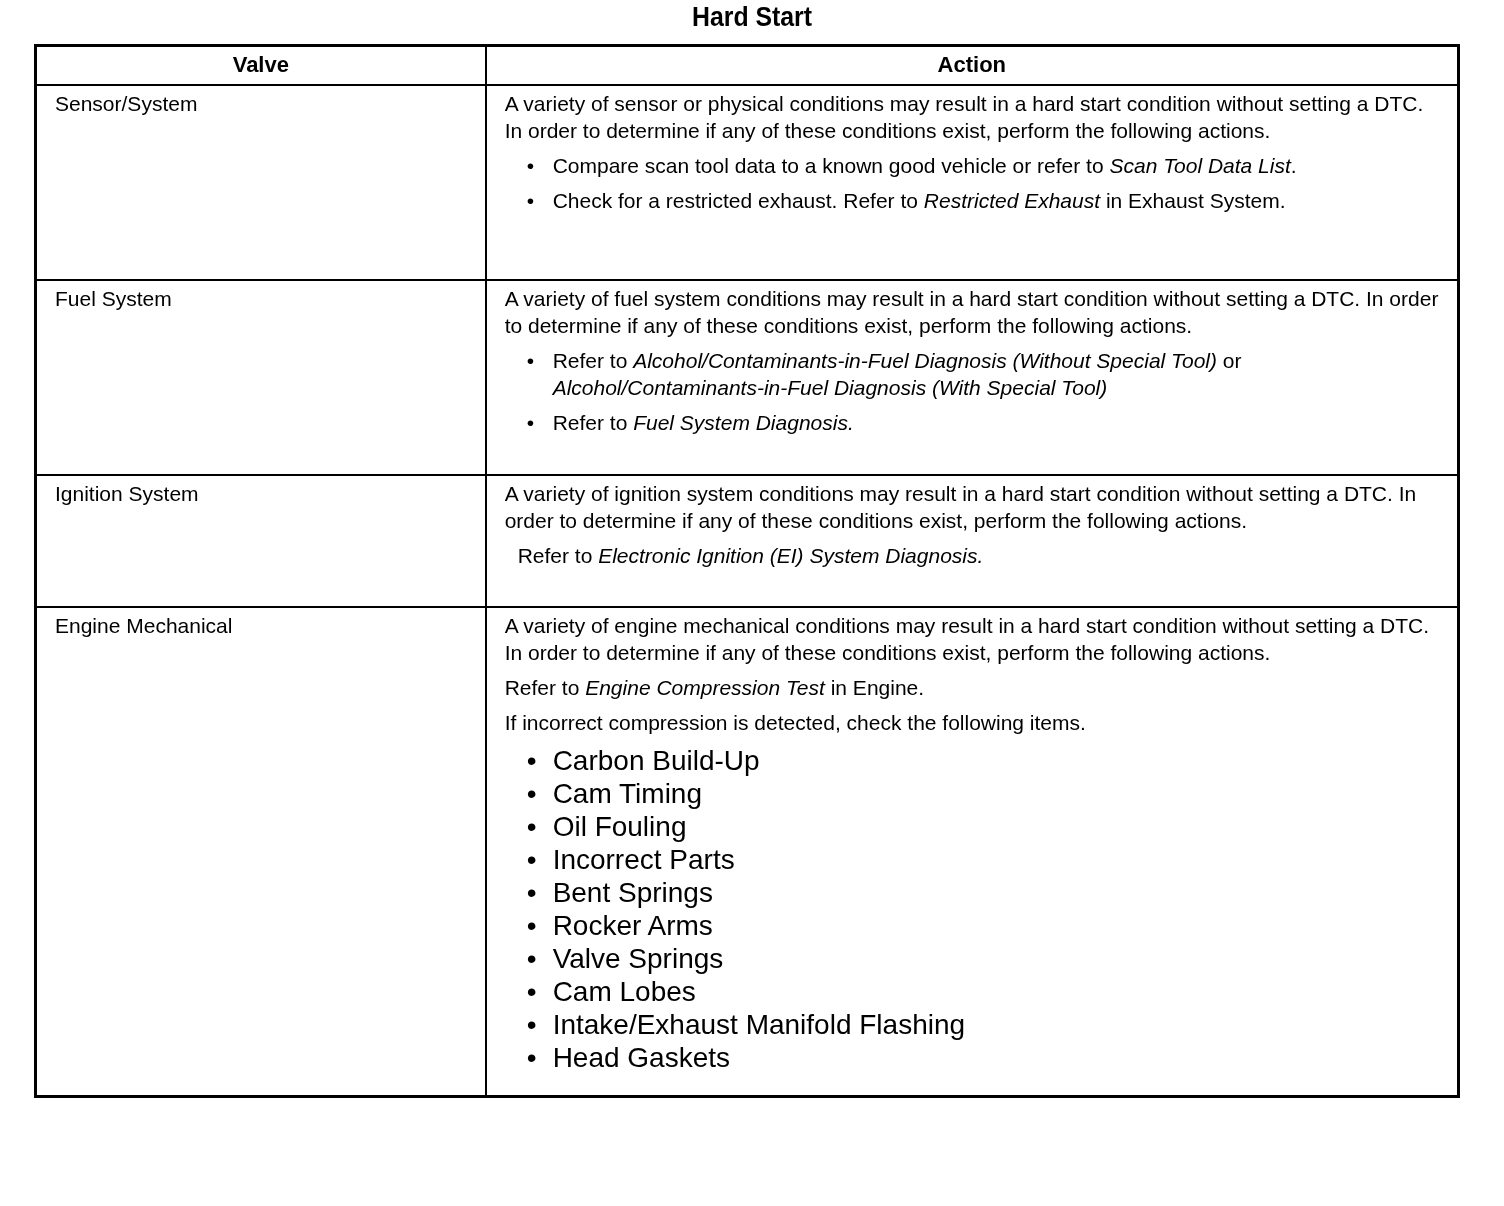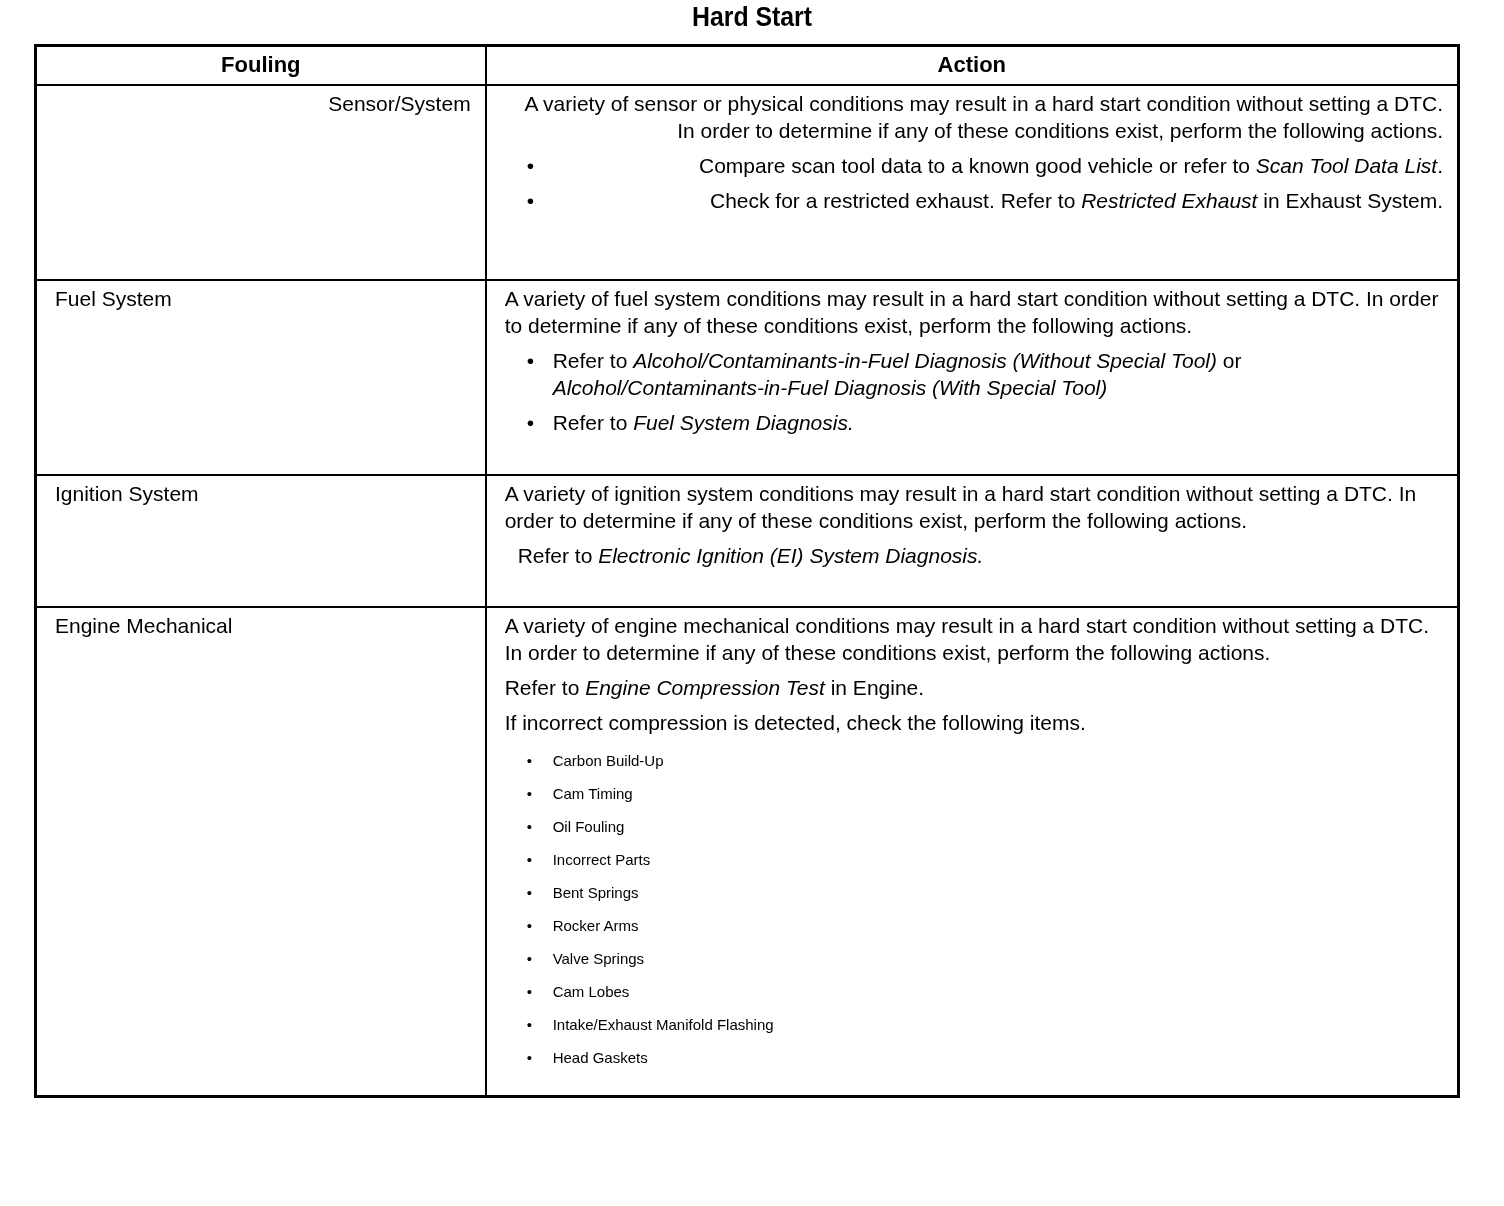--- a/index.html
+++ b/index.html
@@ -82,48 +82,48 @@
   ul.items {
     list-style: none;
     margin: 0;
     padding: 0 0 0 22px;
   }
   ul.items li {
     position: relative;
     padding-left: 26px;
     height: 33px;
     line-height: 30px;
-    font-size: 15px;
+    font-size: 28px;
   }
   ul.items li::before {
     content: "\2022";
     position: absolute;
     left: 0;
     top: 0;
   }
   em { font-style: italic; }
   .row-prelim td { height: 30px; }
-  .row-sensor td { height: 184px; text-align: right; }
+  .row-sensor td { height: 184px; }
   .row-fuel td { height: 184px; }
   .row-ign td { height: 121px; }
   .row-eng td { height: 478px; }
 </style>
 </head>
 <body>
 
 <div class="title">Hard Start</div>
 
 <table class="doc">
   <colgroup>
       <col class="c1">
       <col class="c2">
     </colgroup>
   <thead>
     <tr>
-      <th>Fouling</th>
+      <th>Valve</th>
       <th>Action</th>
     </tr>
   </thead>
   <tbody>
 
 
     <tr class="row-sensor">
       <td class="check">Sensor/System</td>
       <td class="action">
         <div class="para">A variety of sensor or physical conditions may result in a hard start condition without setting a DTC. In order to determine if any of these conditions exist, perform the following actions.</div>

